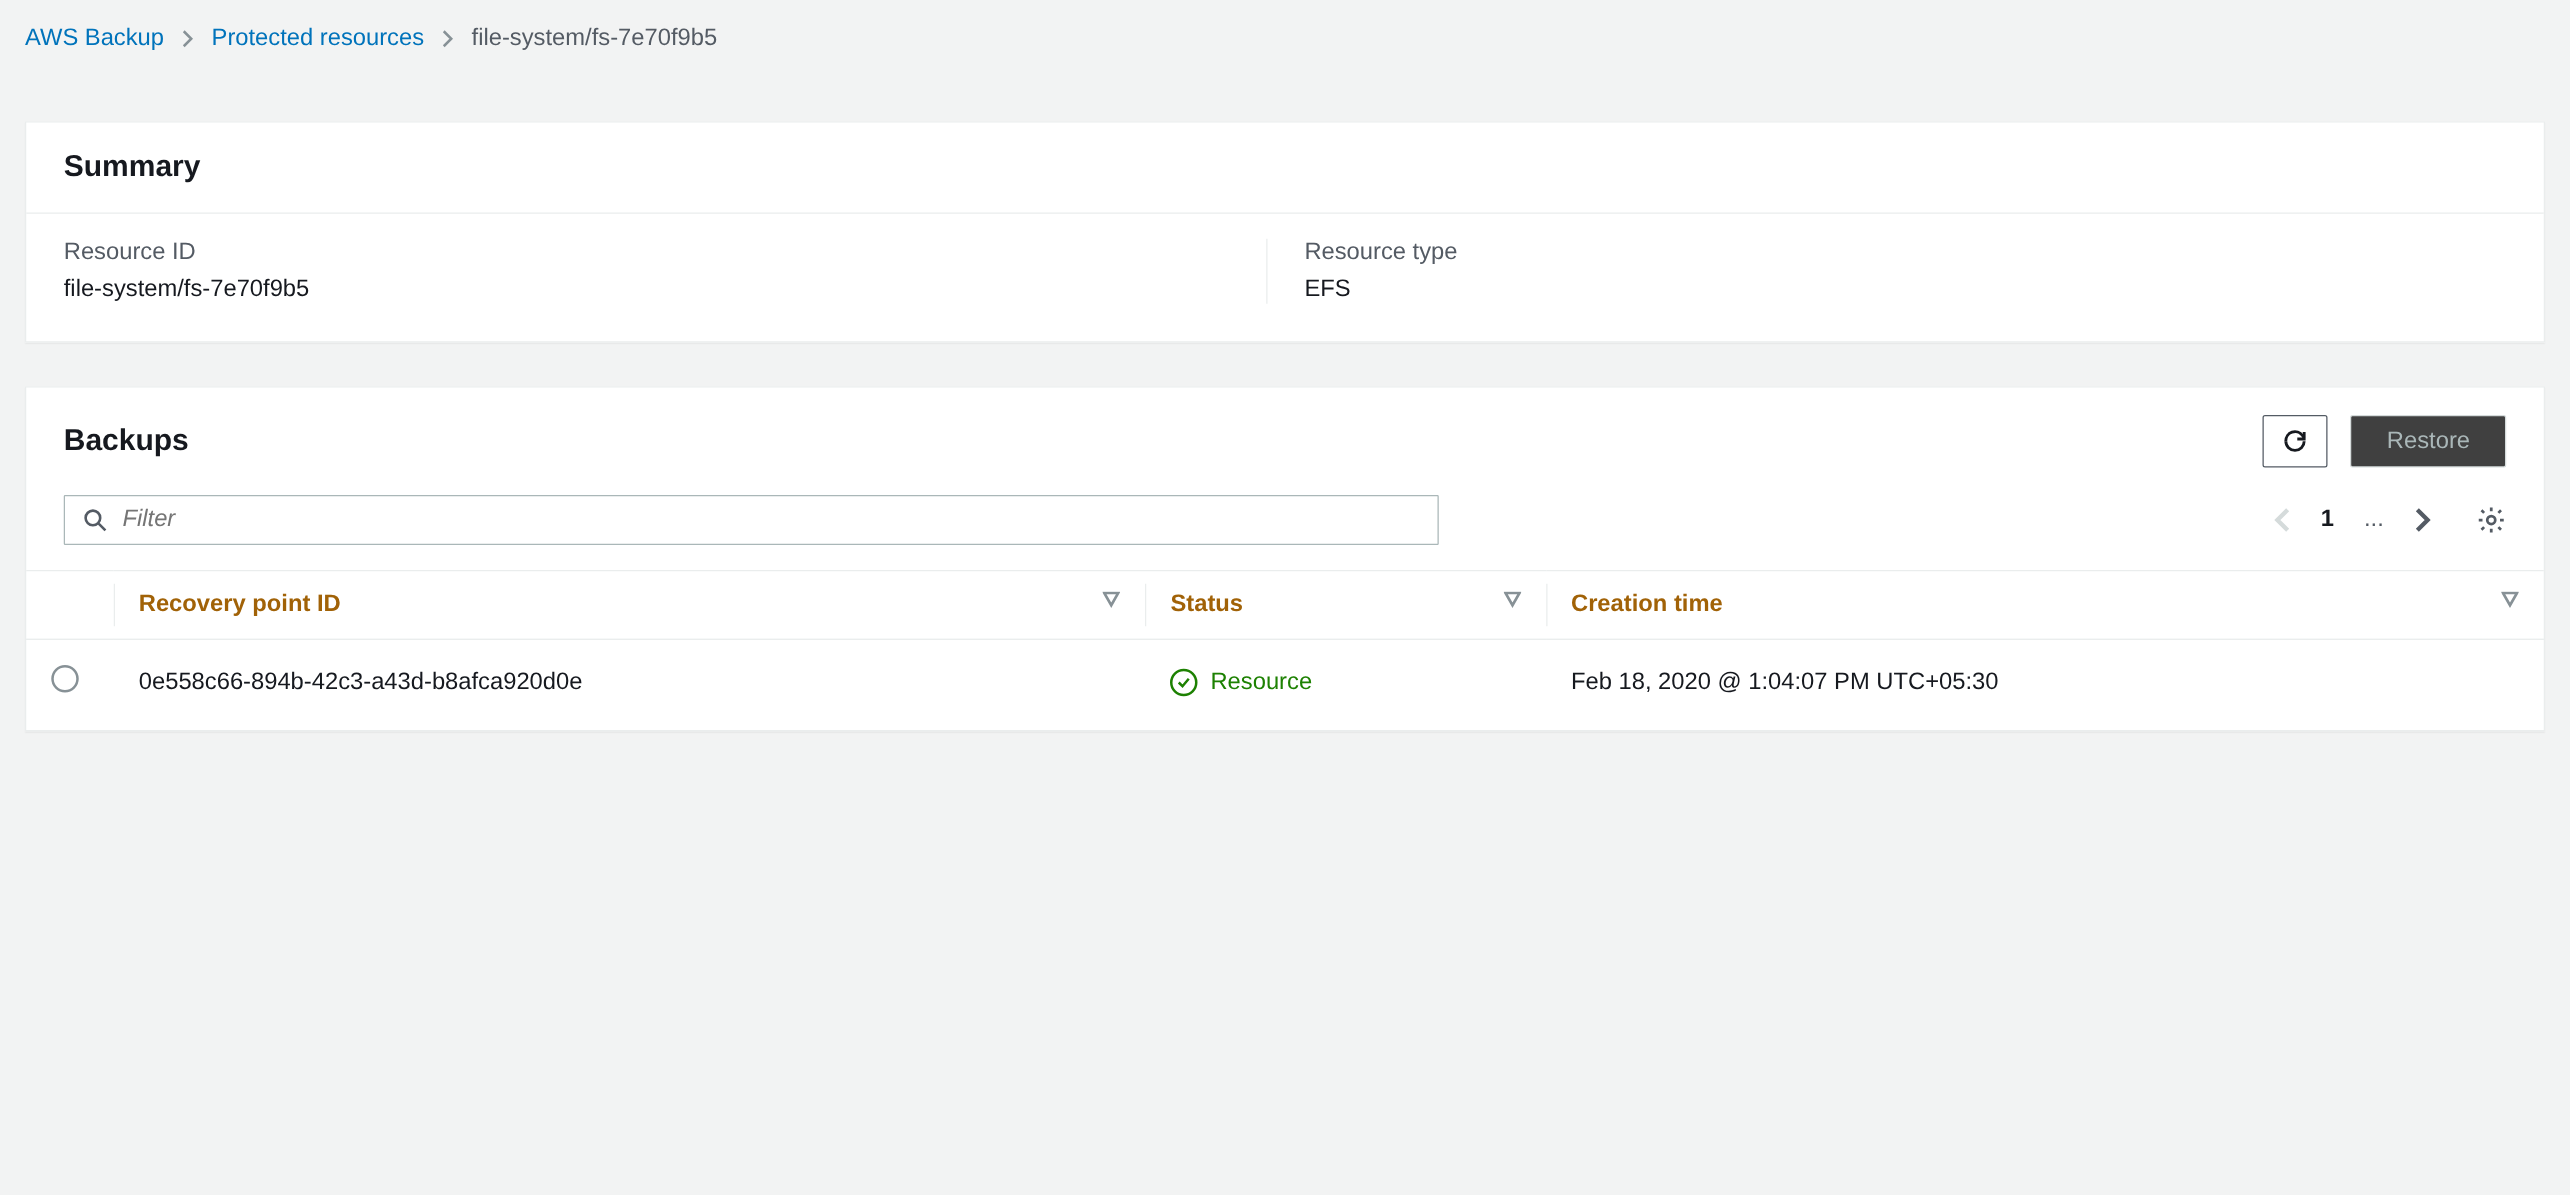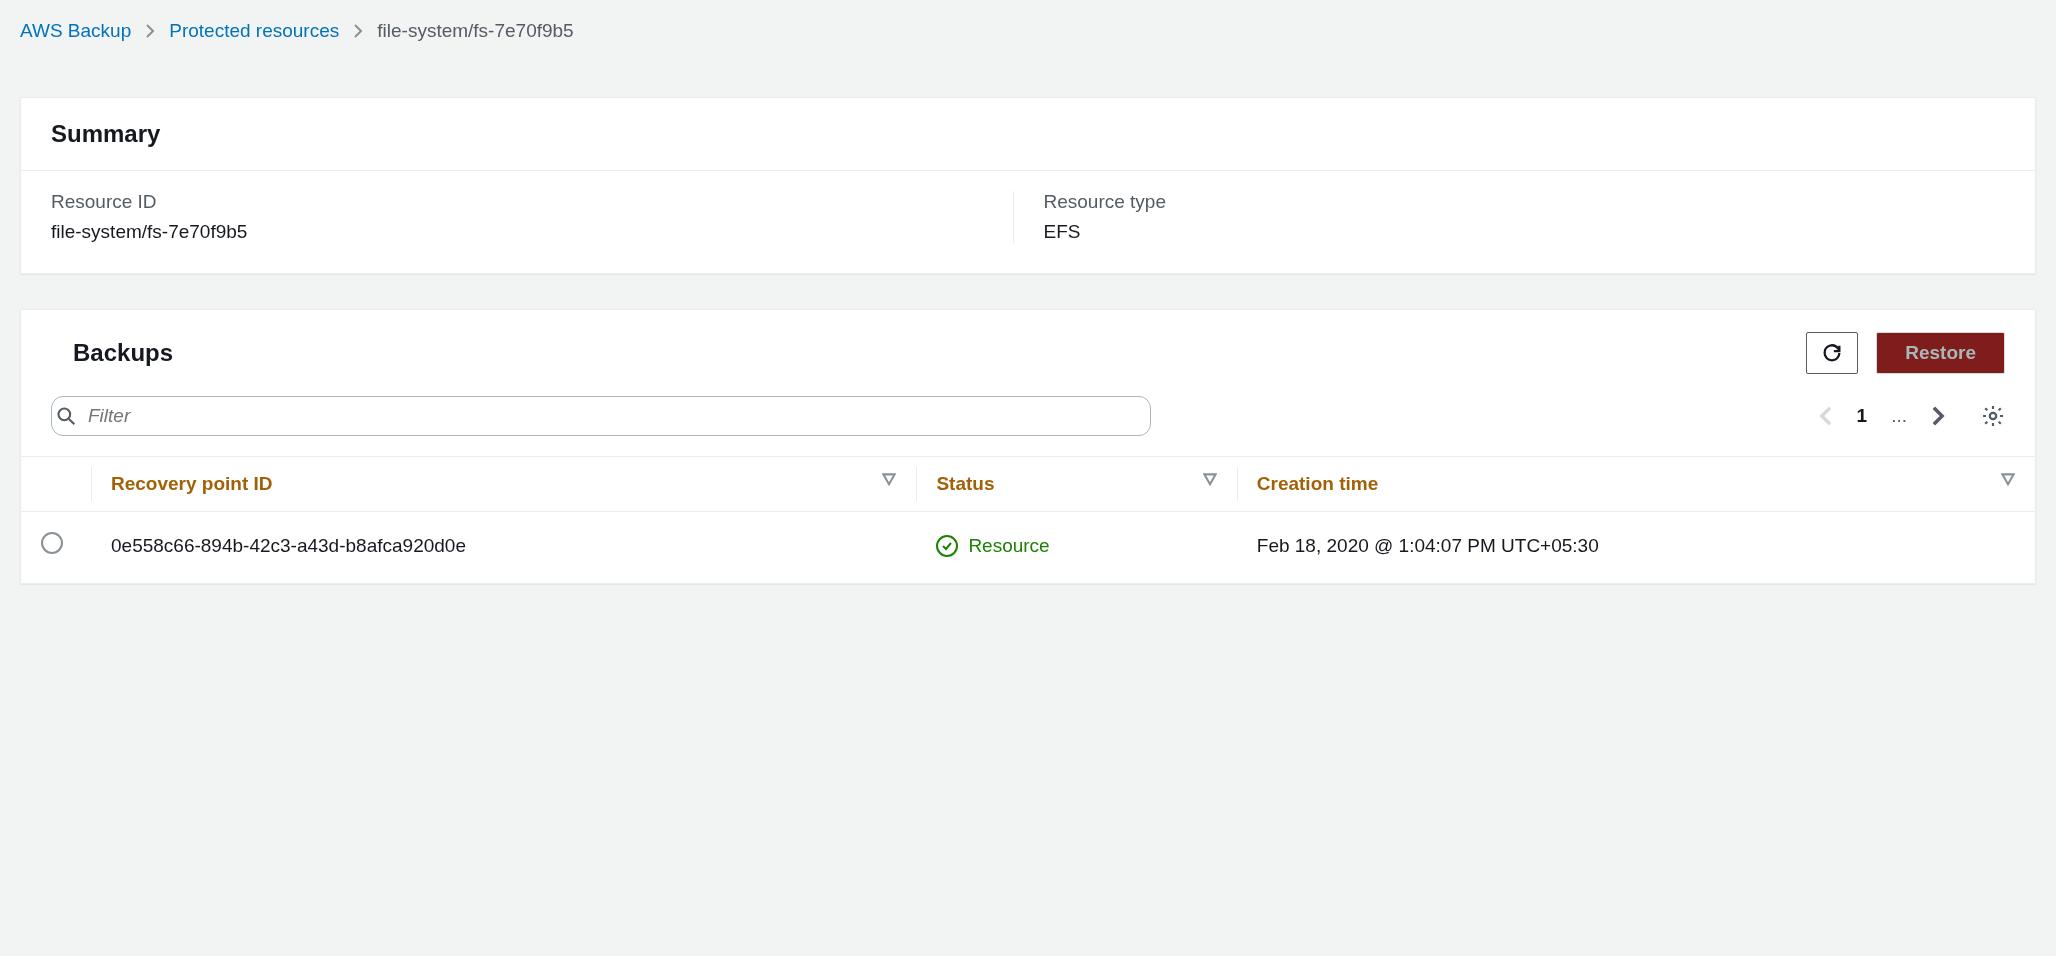--- a/index.html
+++ b/index.html
@@ -101,41 +101,41 @@
     display: flex;
     align-items: center;
     justify-content: center;
     cursor: pointer;
     border-radius: 2px;
   }
   .btn-secondary {
     height: 42px;
     padding: 0 28px;
     border: 1px solid #d5dbdb;
-    background: #7f1d1d;
+    background: #404040;
     color: #aab7b8;
-    font-weight: 700;
+    font-weight: 400;
     font-size: 19px;
     cursor: default;
     border-radius: 2px;
   }
   .filter-row {
     display: flex;
     align-items: center;
     padding: 0 30px 20px;
     gap: 20px;
   }
   .filter-box {
     flex: 1;
     max-width: 1100px;
     display: flex;
     align-items: center;
     border: 1px solid #aab7b8;
-    border-radius: 12px;
-    padding: 8px 4px;
+    border-radius: 1px;
+    padding: 8px 14px;
     gap: 12px;
   }
   .filter-box input {
     border: none;
     outline: none;
     font-size: 19px;
     flex: 1;
     font-style: italic;
     color: #879196;
     background: transparent;
@@ -233,21 +233,21 @@
       <div class="summary-value">file-system/fs-7e70f9b5</div>
     </div>
     <div class="summary-col">
       <div class="summary-label">Resource type</div>
       <div class="summary-value">EFS</div>
     </div>
   </div>
 </div>
 
 <div class="panel" style="padding-bottom:4px;">
-  <div class="panel-header" style="border-bottom:none;margin-left:22px;">
+  <div class="panel-header" style="border-bottom:none;">
     <h2>Backups</h2>
     <div class="actions">
       <button class="btn-icon">
         <span>
           <svg width="22" height="22" viewBox="0 0 24 24" fill="none">
               <path d="M20 4 v6 h-6" stroke="#16191f" stroke-width="2.5" fill="none"></path>
               <path d="M4 12 a8 8 0 0 1 14.5 -5 L20 9" stroke="#16191f" stroke-width="2.5" fill="none"></path>
               <path d="M20 12 a8 8 0 0 1 -16 0" stroke="#16191f" stroke-width="2.5" fill="none" stroke-linecap="butt"></path>
             </svg>
         </span>

